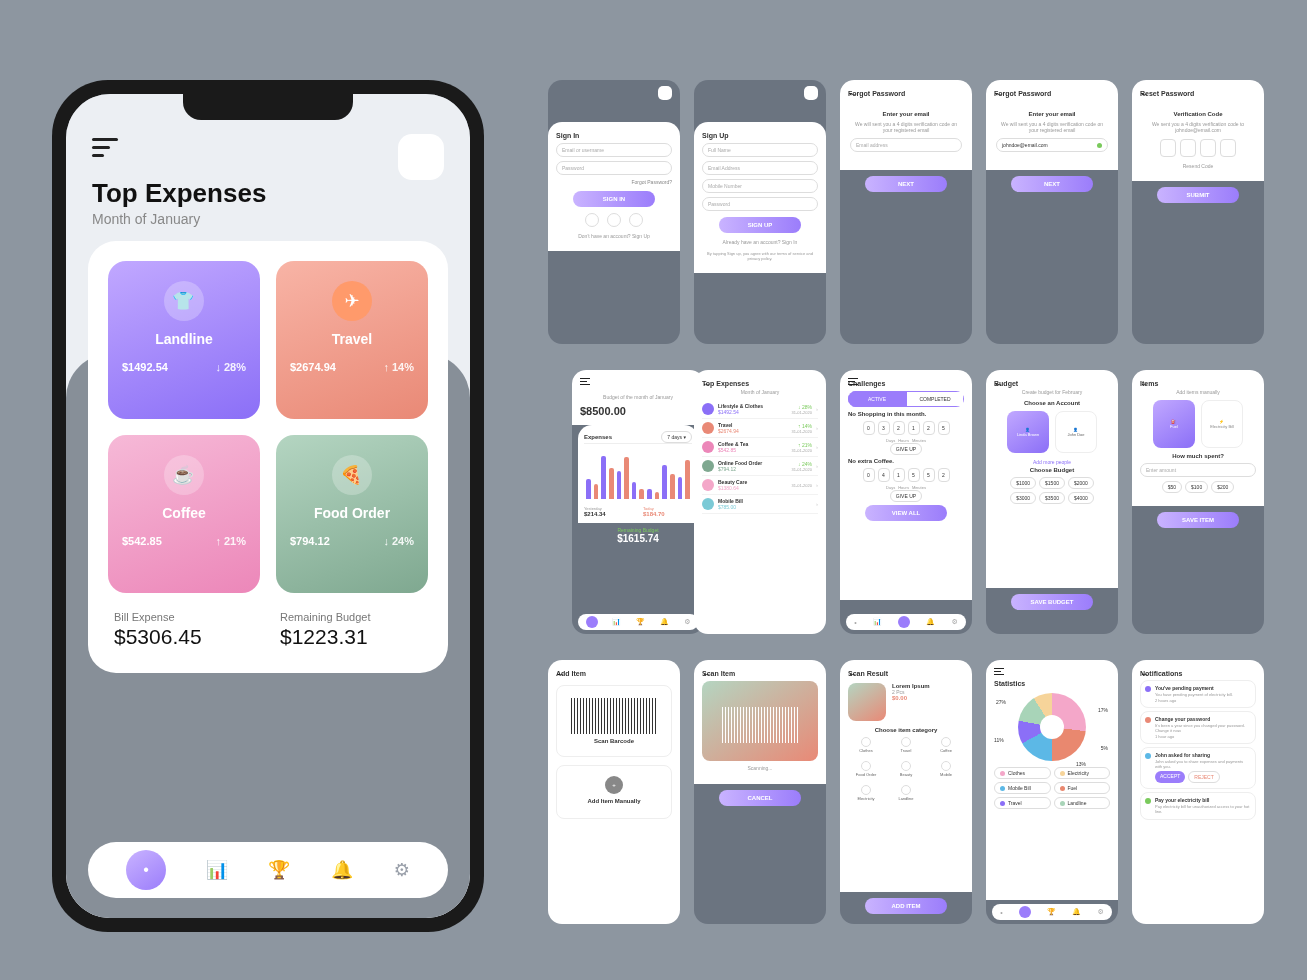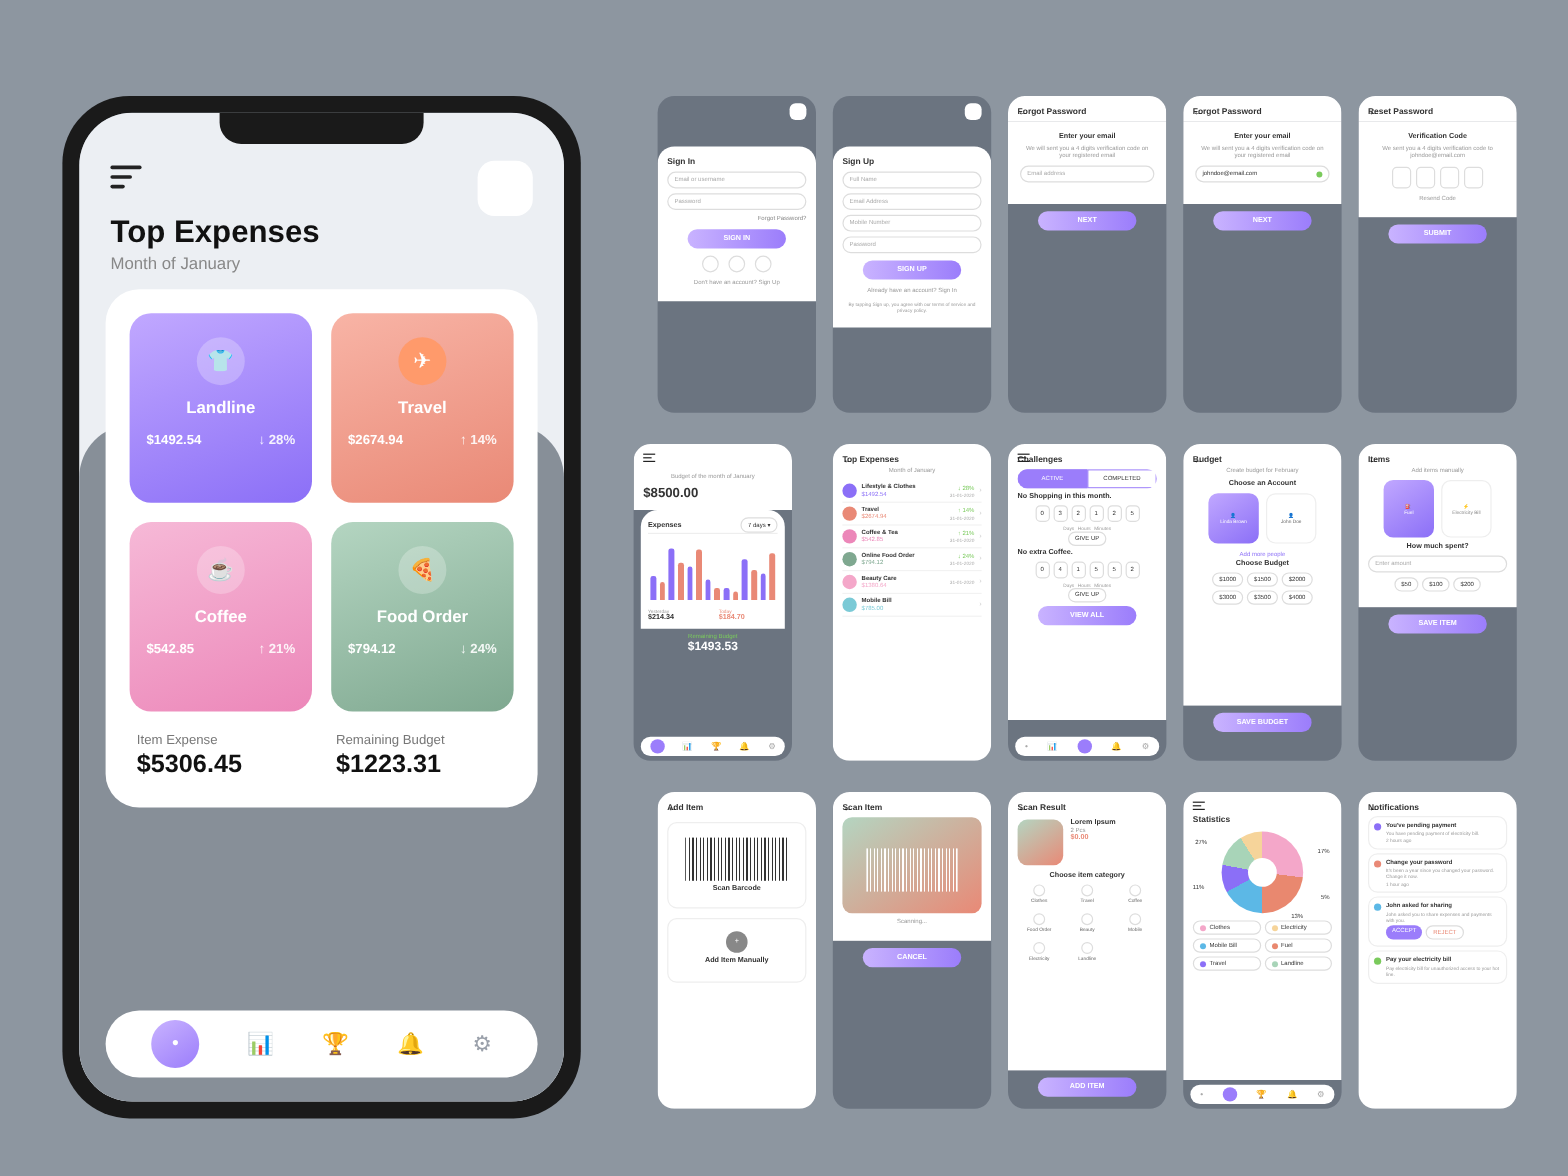--- a/index.html
+++ b/index.html
@@ -29,21 +29,21 @@
 .tile.coffee{background:linear-gradient(160deg,#f6b9d7,#ec87b9)}
 .tile.food{background:linear-gradient(160deg,#b4d5c1,#7fa890)}
 .tile .ico{width:40px;height:40px;border-radius:50%;background:rgba(255,255,255,.25);margin-bottom:10px;display:flex;align-items:center;justify-content:center;font-size:18px}
 .tile .ico.orange{background:#ff9a6b}
 .tile .lbl{font-weight:700;font-size:14px;margin-bottom:14px}
 .tile .row{display:flex;justify-content:space-between;width:100%;font-size:11px;font-weight:600}
 .tile .row span:nth-child(2){opacity:.9}
 .totals{display:flex;padding:18px 6px 4px;gap:24px}
 .totals>div{flex:1}
 .totals .tl{font-size:11px;color:#777}
-.totals .tv{font-size:21px;font-weight:700;color:#111;margin-top:2px}
+.totals .tv{font-size:21px;font-weight:400;color:#111;margin-top:2px}
 .view-all-btn{margin:22px auto 0;width:240px;height:48px;border-radius:28px;background:linear-gradient(90deg,#c9b3ff,#9b7dfb);color:#fff;font-weight:800;font-size:14px;display:flex;align-items:center;justify-content:center;letter-spacing:1px}
 .bottom-nav{position:absolute;bottom:20px;left:22px;right:22px;height:56px;background:#fff;border-radius:30px;display:flex;align-items:center;justify-content:space-around;padding:0 18px}
 .nav-dot{width:40px;height:40px;border-radius:50%;background:linear-gradient(145deg,#c9b3ff,#9b7dfb);display:flex;align-items:center;justify-content:center;color:#fff;font-size:16px}
 .nav-ic{color:#9aa0aa;font-size:18px}
 
 .thumb{position:absolute;width:132px;height:264px;border-radius:14px;background:#6b7480;overflow:hidden;font-size:6px;color:#333}
 .thumb .sheet{background:#fff;border-radius:14px 14px 0 0;padding:10px 8px 12px}
 .thumb .tbody{background:#fff}
 .thumb .btn{height:16px;border-radius:10px;background:linear-gradient(90deg,#c9b3ff,#9b7dfb);color:#fff;font-size:6px;font-weight:700;display:flex;align-items:center;justify-content:center;margin:6px auto;width:70%}
 .thumb .field{height:14px;border:1px solid #ddd;border-radius:8px;margin:4px 0;padding:0 5px;display:flex;align-items:center;font-size:5px;color:#aaa}
@@ -142,21 +142,21 @@
             <div class="ico">🍕</div>
             <div class="lbl">Food Order</div>
             <div class="row">
                   <span>$794.12</span>
                   <span>↓ 24%</span>
                 </div>
           </div>
         </div>
         <div class="totals">
           <div>
-            <div class="tl">Item Expense</div>
+            <div class="tl">Bill Expense</div>
             <div class="tv">$5306.45</div>
           </div>
           <div>
             <div class="tl">Remaining Budget</div>
             <div class="tv">$1223.31</div>
           </div>
         </div>
       </div>
       <div class="view-all-btn">VIEW ALL</div>
       <div class="bottom-nav">
@@ -264,21 +264,21 @@
           <div></div>
           <div></div>
         </div>
     <div class="helper">Resend Code</div>
   </div>
   <div style="padding:0 8px">
         <div class="btn">SUBMIT</div>
       </div>
 </div>
 
-<div class="thumb" style="left:528px;top:370px">
+<div class="thumb" style="left:572px;top:370px">
   <div class="menu-mini">
         <span></span>
         <span></span>
         <span></span>
       </div>
   <div class="avatar-mini"></div>
   <div class="tbody" style="padding:22px 8px 8px">
     <div class="sub">Budget of the month of January</div>
     <h3 style="font-size:11px">$8500.00</h3>
   </div>
@@ -309,21 +309,21 @@
             <div style="font-size:6px;font-weight:700">$214.34</div>
           </div>
       <div style="flex:1">
             <div style="font-size:4px;color:#e98976">Today</div>
             <div style="font-size:6px;font-weight:700;color:#e98976">$184.70</div>
           </div>
     </div>
   </div>
   <div style="padding:4px 10px;text-align:center">
     <div style="font-size:5px;color:#7aca5c">Remaining Budget</div>
-    <div style="font-size:10px;font-weight:800;color:#fff">$1493.53</div>
+    <div style="font-size:10px;font-weight:800;color:#fff">$1615.74</div>
   </div>
   <div style="position:absolute;bottom:4px;left:6px;right:6px;height:16px;background:#fff;border-radius:10px;display:flex;align-items:center;justify-content:space-around;font-size:7px;color:#aaa">
     <span style="width:12px;height:12px;border-radius:50%;background:#9b7dfb"></span>
     <span>📊</span>
         <span>🏆</span>
         <span>🔔</span>
         <span>⚙</span>
   </div>
 </div>
 

